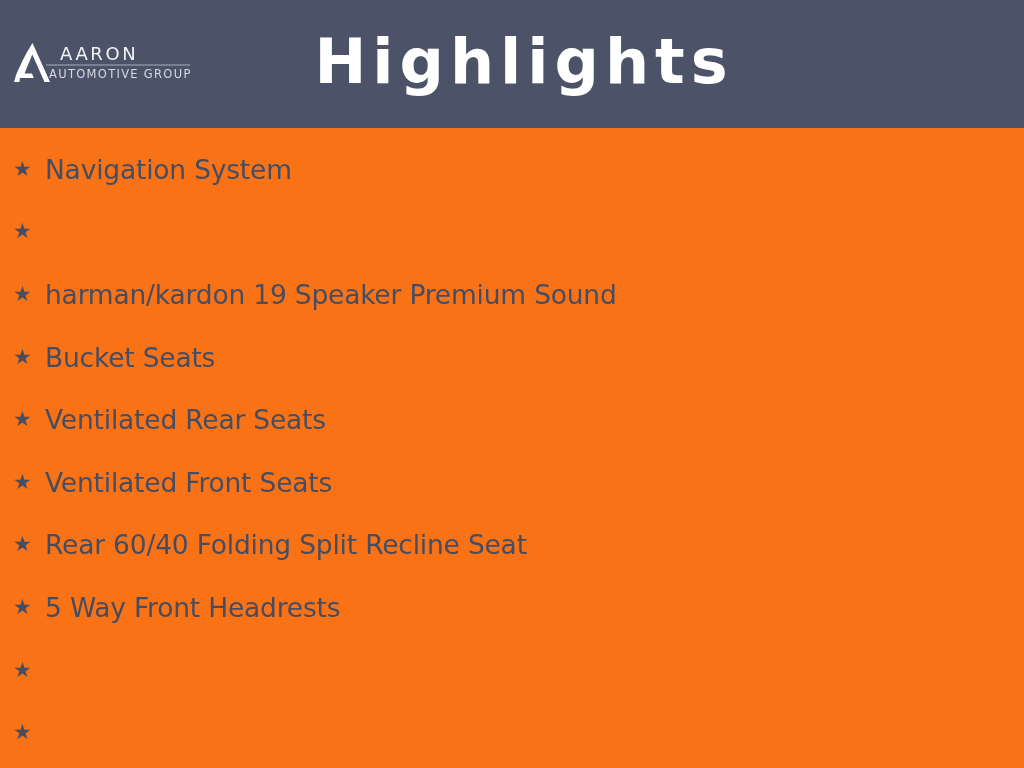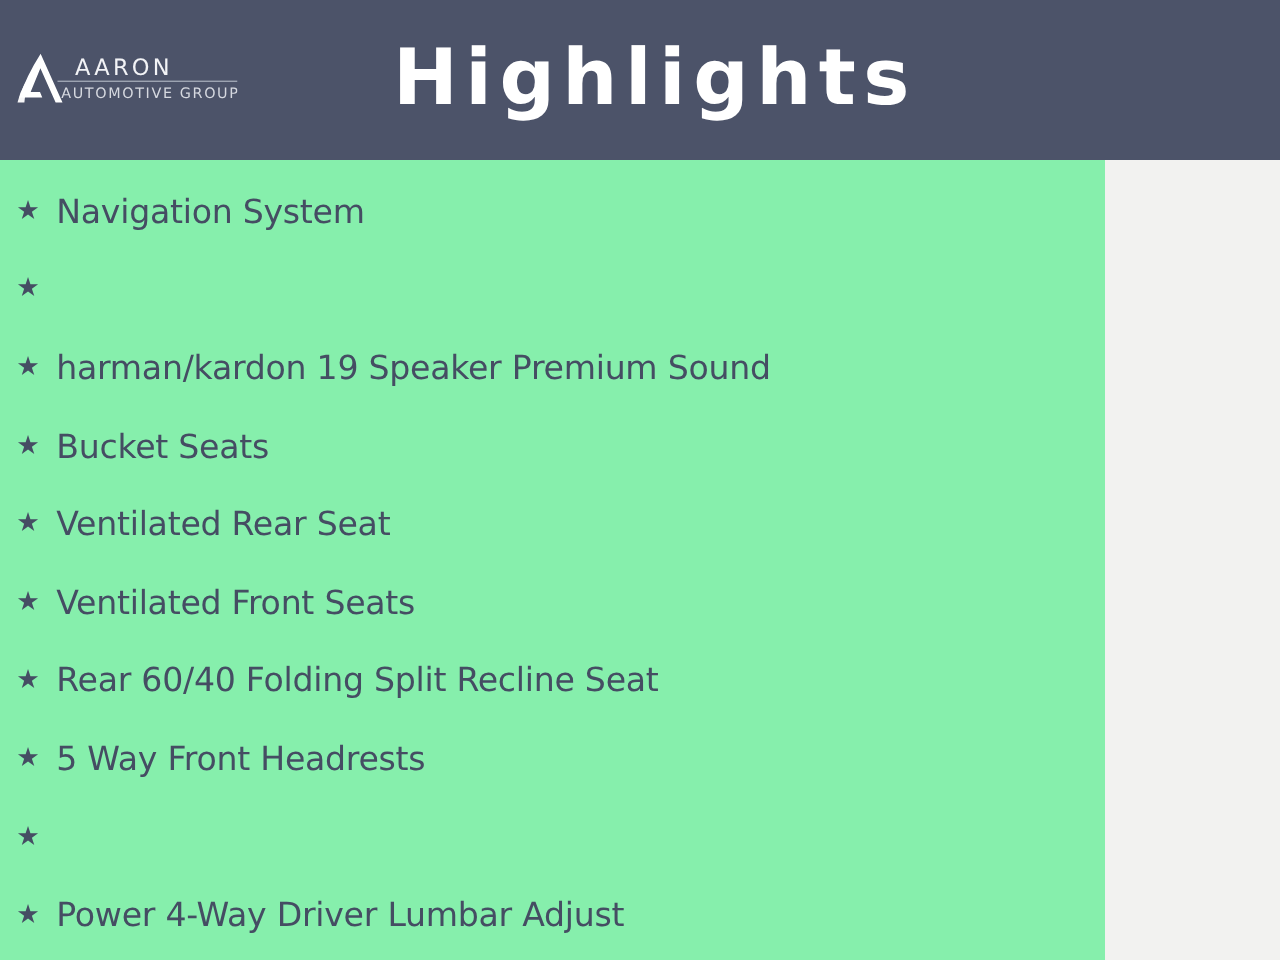--- a/index.html
+++ b/index.html
@@ -10,23 +10,23 @@
     width: 1024px;
     height: 768px;
     overflow: hidden;
     background: #f2f2f0;
     font-family: "Liberation Sans", sans-serif;
     -webkit-font-smoothing: antialiased;
   }
 
   .slide {
     position: relative;
-    width: 884px;
+    width: 1024px;
     height: 768px;
-    background: #86efac;
+    background: #f97316;
   }
 
   
   .header {
     position: absolute;
     left: 0;
     top: 0;
     width: 1024px;
     height: 128px;
     background: #4c5369;
@@ -145,21 +145,21 @@
       <span class="highlight-label">harman/kardon 19 Speaker Premium Sound</span>
     </li>
 
     <li class="highlight-item">
       <span class="bullet-star">★</span>
       <span class="highlight-label">Bucket Seats</span>
     </li>
 
     <li class="highlight-item">
       <span class="bullet-star">★</span>
-      <span class="highlight-label">Ventilated Rear Seat</span>
+      <span class="highlight-label">Ventilated Rear Seats</span>
     </li>
 
     <li class="highlight-item">
       <span class="bullet-star">★</span>
       <span class="highlight-label">Ventilated Front Seats</span>
     </li>
 
     <li class="highlight-item">
       <span class="bullet-star">★</span>
       <span class="highlight-label">Rear 60/40 Folding Split Recline Seat</span>
@@ -169,18 +169,17 @@
       <span class="bullet-star">★</span>
       <span class="highlight-label">5 Way Front Headrests</span>
     </li>
 
     <li class="highlight-item">
       <span class="bullet-star">★</span>
     </li>
 
     <li class="highlight-item">
       <span class="bullet-star">★</span>
-      <span class="highlight-label">Power 4-Way Driver Lumbar Adjust</span>
     </li>
 
   </ul>
 
 </div>
 
 </body></html>

